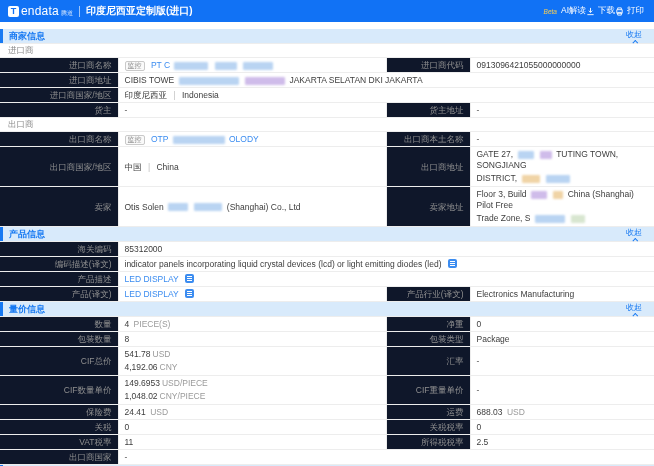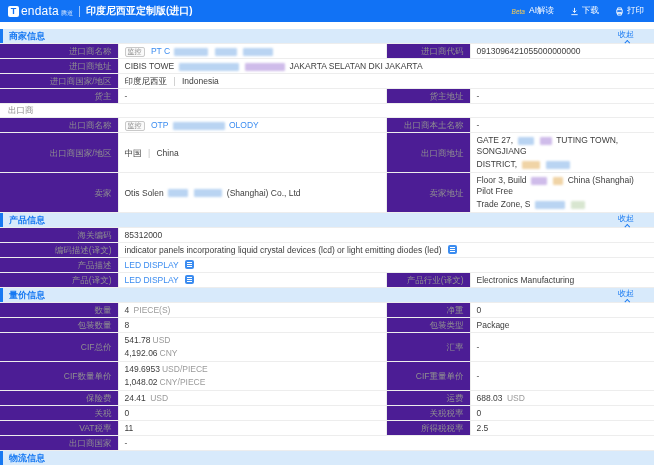--- a/index.html
+++ b/index.html
@@ -12,42 +12,42 @@
     justify-content:space-between; padding:0 10px 0 8px; }
   .topbar-left { display:flex; align-items:center; gap:6px; }
   .logo { display:flex; align-items:baseline; color:#fff; }
   .logo-mark { display:inline-block; width:11px; height:11px; background:#fff; color:#1172f5;
     font-size:9px; font-weight:bold; text-align:center; line-height:11px; border-radius:2px;
     margin-right:2px; align-self:center; }
   .logo-text { font-size:12px; font-weight:normal; letter-spacing:0.2px; }
   .logo-cn { font-size:6px; margin-left:2px; opacity:.85; }
   .tb-divider { width:1px; height:11px; background:rgba(255,255,255,.6); }
   .page-title { color:#fff; font-size:10px; font-weight:bold; }
-  .topbar-right { display:flex; align-items:flex-start; gap:16px; }
+  .topbar-right { display:flex; align-items:flex-start; gap:0; }
   .tb-action { display:flex; align-items:center; gap:3px; color:#fff; font-size:8.5px; cursor:pointer; }
   .beta { font-size:6.5px; color:#ffd04d; font-style:italic; margin-right:1px; }
   .tb-ic { width:9px; height:9px; display:block; }
 
   .gap { height:7px; }
 
   
   .sec-bar { height:14px; background:#d8eafb; border-left:3px solid #1779f2;
-    display:flex; align-items:center; justify-content:space-between; padding:0 20px 0 6px; }
+    display:flex; align-items:center; justify-content:space-between; padding:0 12px 0 6px; }
   .sec-title { color:#1779f2; font-size:9px; font-weight:bold; }
   .collapse { color:#1779f2; font-size:8px; display:flex; align-items:center; cursor:pointer;flex-direction:column; }
   .chev { width:4px; height:4px; border-left:1px solid #1779f2; border-top:1px solid #1779f2;
     transform:rotate(45deg) translateY(1px); display:inline-block; margin-left:3px; }
 
   
   table { width:654px; border-collapse:collapse; table-layout:fixed; }
   col.c1 { width:118px; } col.c2 { width:268px; } col.c3 { width:84px; } col.c4 { width:184px; }
   td { border:1px solid #ededed; border-left:none; border-right:none; vertical-align:middle;
     padding:1px 6px; font-size:8.5px; line-height:12px; color:#3d3d3d; }
   td + td { border-left:1px solid #ededed; }
-  td.lbl { color:#909090; text-align:right; background:#4c1d95; }
+  td.lbl { color:#909090; text-align:right; background:#0f172a; }
   td.sub { color:#8a8a8a; font-size:8.5px; padding-left:8px; line-height:11px; border-left:none; }
   .dash { color:#555; }
   .cur { color:#9a9a9a; margin-left:2px; }
   .sep { color:#c0c0c0; margin:0 4px; }
   .link { color:#3b8cf0; }
   .twoline div { line-height:11px; padding:1px 0; }
 
   
   .tag { display:inline-block; border:1px solid #c9c9c9; color:#7a7a7a; background:#fafafa;
     font-size:7px; line-height:8px; padding:0 2px; border-radius:2px; margin-right:4px;
@@ -110,20 +110,23 @@
     </span>
   </div>
   <table>
     <colgroup>
         <col class="c1">
         <col class="c2">
         <col class="c3">
         <col class="c4">
       </colgroup>
     <tbody>
+        <tr>
+          <td class="sub" colspan="4">进口商</td>
+        </tr>
     <tr>
       <td class="lbl">进口商名称</td>
       <td>
         <span class="tag">监控</span>
         <span class="link">PT C</span>
         <span class="rb rb-b" style="width:34px"></span>
         <span class="rb rb-b" style="width:22px"></span>
         <span class="rb rb-b" style="width:30px"></span>
       </td>
       <td class="lbl">进口商代码</td>

